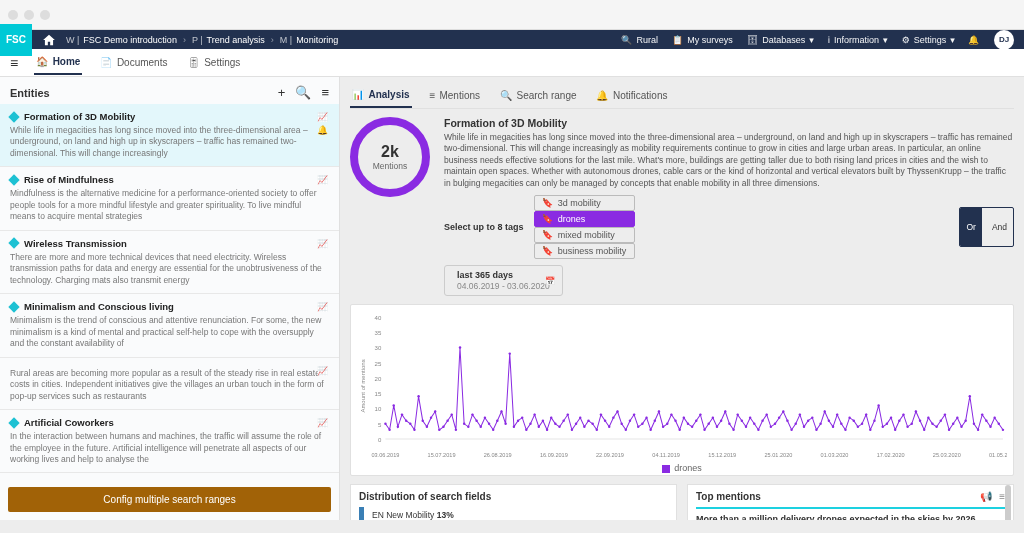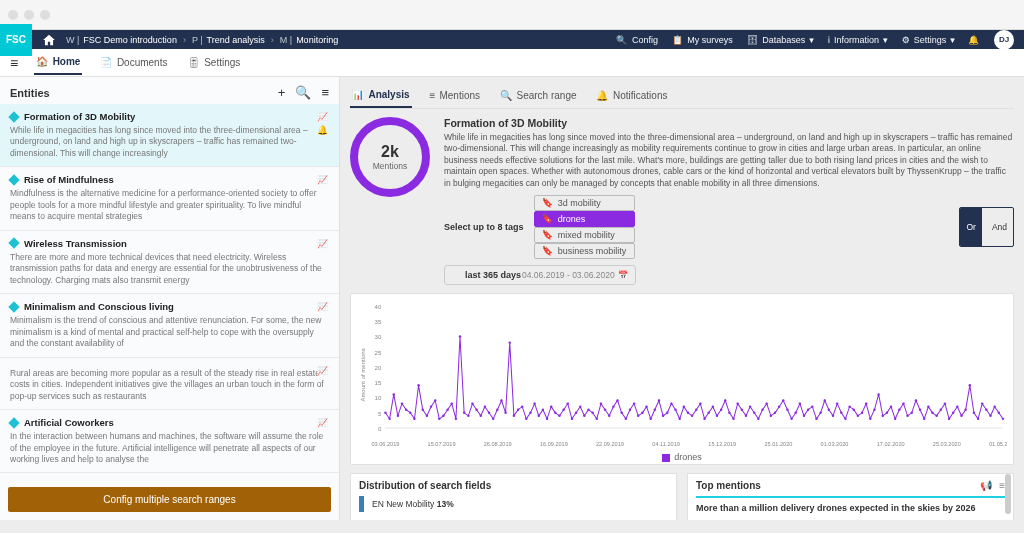--- a/index.html
+++ b/index.html
@@ -53,21 +53,21 @@
   .ov-text { flex: 1; }
   .ov-title { font-weight: bold; font-size: 10.5px; margin-bottom: 3px; }
   .ov-desc { font-size: 8.5px; color: #555; line-height: 1.35; }
   .tagrow { display: flex; align-items: center; gap: 6px; margin-top: 6px; }
   .taglbl { font-size: 9px; font-weight: bold; margin-right: 4px; }
   .tag { border: 1px solid #bbb; border-radius: 2px; padding: 2px 8px; font-size: 9px; display: flex; gap: 4px; align-items: center; color: #555; }
   .tag.sel { background: #8a2be2; color: #fff; border-color: #8a2be2; }
   .orand { margin-left: auto; display: flex; gap: 4px; border: 1px solid #22314f; border-radius: 2px; overflow: hidden; font-size: 8.5px; }
   .orand span { padding: 14px 6px; text-align: right; }
   .orand .or { background: #22314f; color: #fff; }
-  .datebox { border: 1px solid #ccc; border-radius: 3px; padding: 4px 20px; font-size: 8.5px; display: inline-flex; flex-direction: row; gap: 1px; width: fit-content; position: relative; }
+  .datebox { border: 1px solid #ccc; border-radius: 3px; padding: 4px 12px; font-size: 8.5px; display: inline-flex; flex-direction: column; gap: 1px; width: fit-content; position: relative; }
   .datebox .d1 { font-weight: bold; font-size: 9px; }
   .datebox .d2 { color: #888; }
   .cal-ic { position: absolute; right: 6px; top: 50%; transform: translateY(-50%); color: #aaa; }
   
   .chart { border: 1px solid #e0e0e0; border-radius: 2px; padding: 6px 6px 2px; background: #fff; }
   .chartsvg { width: 100%; height: 150px; display: block; }
   .legend { text-align: center; font-size: 9px; color: #666; margin-top: 2px; }
   .legend .sq { display: inline-block; width: 8px; height: 8px; background: #8a2be2; margin-right: 4px; vertical-align: middle; }
   
   .panels { display: flex; gap: 10px; }
@@ -110,21 +110,21 @@
       </span>
     <span class="crumb-sep">›</span>
     <span class="crumb">
         <span class="pre">M |</span>
         <span>Monitoring</span>
       </span>
   </div>
   <div class="hdr-right">
     <span class="hdr-item">
         <span>🔍</span>
-        <span>Config</span>
+        <span>Rural</span>
       </span>
     <span class="hdr-item">
         <span>📋</span>
         <span>My surveys</span>
       </span>
     <span class="hdr-item">
         <span>🗄</span>
         <span>Databases</span> 
         <span>▾</span>
       </span>
@@ -218,21 +218,21 @@
           <div class="ent-desc">Rural areas are becoming more popular as a result of the steady rise in real estate costs in cities. Independent initiatives give the villages an urban touch in the form of pop-up services such as restaurants</div>
           <div class="ent-ic">
             <span>📈</span>
           </div>
         </div>
         <div class="entity">
           <div class="ent-top">
             <span class="diamond"></span>
             <span class="ent-title">Artificial Coworkers</span>
           </div>
-          <div class="ent-desc">In the interaction between humans and machines, the software will assume the role of the employee in the future. Artificial intelligence will penetrate all aspects of our working lives and help to analyse the</div>
+          <div class="ent-desc">In the interaction between humans and machines, the traffic will assume the role of the employee in the future. Artificial intelligence will penetrate all aspects of our working lives and help to analyse the</div>
           <div class="ent-ic">
             <span>📈</span>
           </div>
         </div>
       </div>
     <div class="sb-foot">
       <div class="cfg-btn">Config multiple search ranges</div>
     </div>
   </div>
 

